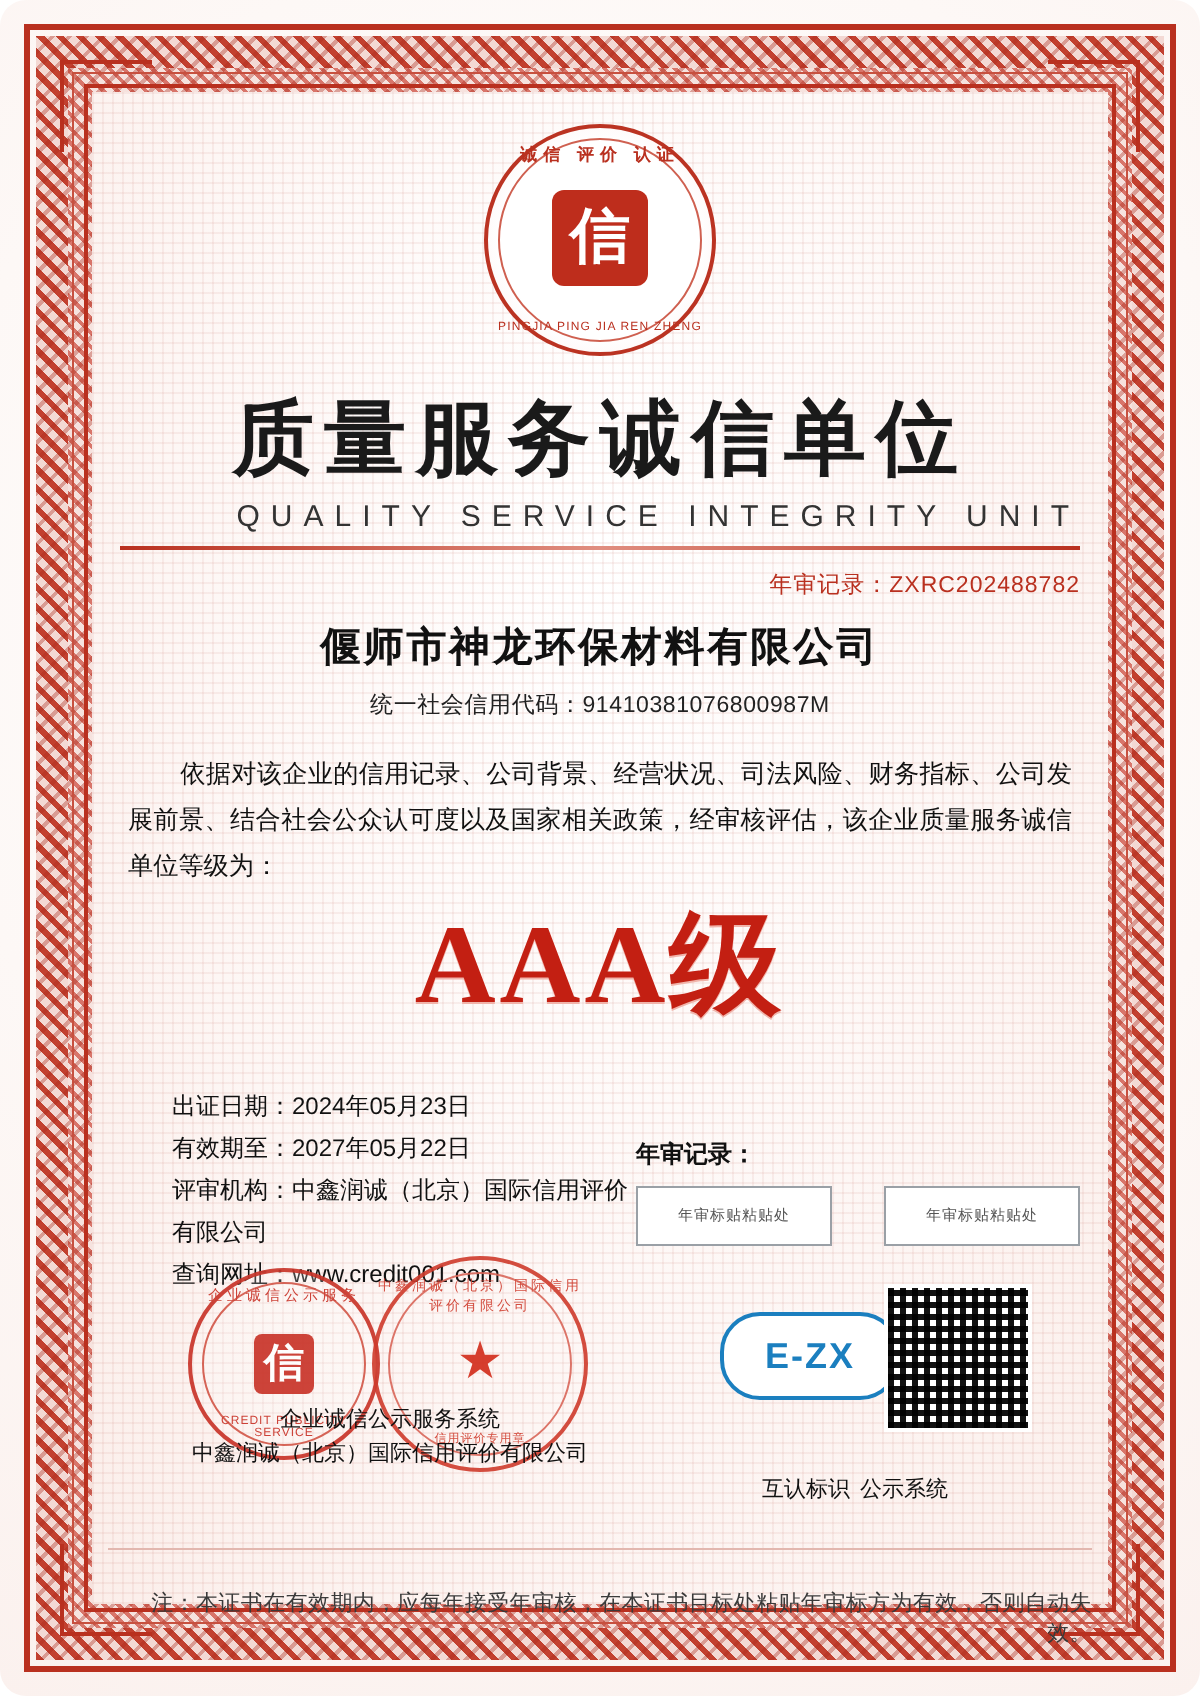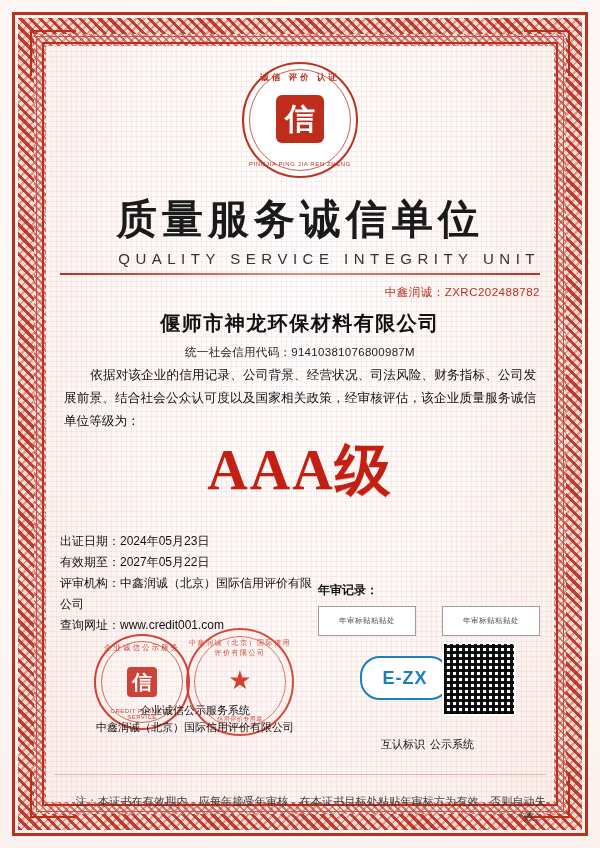--- a/index.html
+++ b/index.html
@@ -8,20 +8,21 @@
     background:#ffffff;
     font-family:"Liberation Sans", sans-serif;
     overflow:hidden;
   }
   .cert{
     position:relative;
     width:600px;height:848px;
     background:
       radial-gradient(circle at 50% 36%, #ffffff 0%, #fdf8f6 55%, #fbf1ee 100%);
     box-sizing:border-box;
+    border-radius:13px;
   }
   
   .border-outer{
     position:absolute;left:12px;top:12px;right:12px;bottom:12px;
     border:3px solid #b9301f;
     box-sizing:border-box;
   }
   .border-guilloche{
     position:absolute;left:18px;top:18px;right:18px;bottom:18px;
     border:16px solid transparent;
@@ -113,37 +114,37 @@
     margin-top:10px;text-align:center;
     font-family:"Liberation Serif", serif;font-weight:bold;
     font-size:20px;letter-spacing:1.5px;color:#111;
   }
   .usci{
     margin-top:8px;text-align:center;
     font-size:11.5px;color:#222;letter-spacing:.3px;
   }
 
   .body-text{
-    margin-top:4px;
+    margin-top:16px;
     font-size:12.6px;line-height:23px;color:#111;
     text-align:justify;text-justify:inter-ideograph;
     padding:0 4px;
   }
   .body-text .indent{display:inline-block;width:26px;}
 
   .grade{
     text-align:center;
     font-family:"Liberation Serif", serif;font-weight:bold;
     font-size:56px;letter-spacing:2px;color:#c31f12;
     text-shadow:0 1px 0 #f0b4ab;
   }
 
   
   .info{
-    margin-top:22px;display:flex;justify-content:space-between;align-items:flex-end;
+    margin-top:22px;display:flex;justify-content:space-between;align-items:center;margin-left:26px;
   }
   .info-left{font-size:12px;line-height:21px;color:#111;}
   .info-right{width:230px;}
   .ar-title{font-size:12px;color:#111;margin-bottom:7px;font-weight:bold;}
   .ar-boxes{display:flex;gap:26px;}
   .ar-box{
     width:96px;height:28px;border:1px solid #9aa0a6;
     font-size:7.5px;color:#555;display:flex;align-items:center;justify-content:center;
     letter-spacing:.5px;background:#fff;
   }
@@ -230,21 +231,21 @@
         <div class="arc-top">诚信 评价 认证</div>
         <div class="mark">信</div>
         <div class="arc-bottom">PINGJIA PING JIA REN ZHENG</div>
       </div>
     </div>
 
     <div class="title-cn">质量服务诚信单位</div>
     <div class="title-en">QUALITY SERVICE INTEGRITY UNIT</div>
     <div class="title-rule"></div>
 
-    <div class="cert-no">中鑫润诚：ZXRC202488782</div>
+    <div class="cert-no">年审记录：ZXRC202488782</div>
 
     <div class="company">偃师市神龙环保材料有限公司</div>
     <div class="usci">统一社会信用代码：91410381076800987M</div>
 
     <div class="body-text"><span class="indent"></span><span>依据对该企业的信用记录、公司背景、经营状况、司法风险、财务指标、公司发展前景、结合社会公众认可度以及国家相关政策，经审核评估，该企业质量服务诚信单位等级为：</span></div>
 
     <div class="grade">AAA级</div>
 
     <div class="info">
       <div class="info-left">

